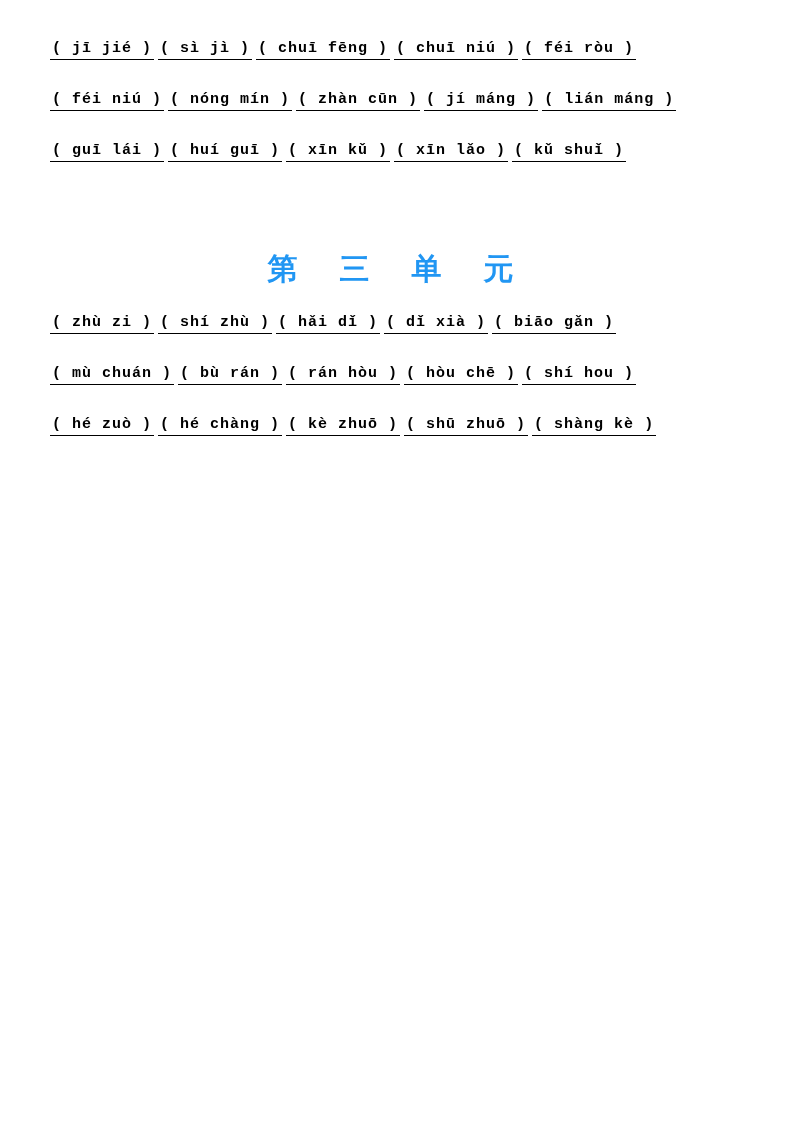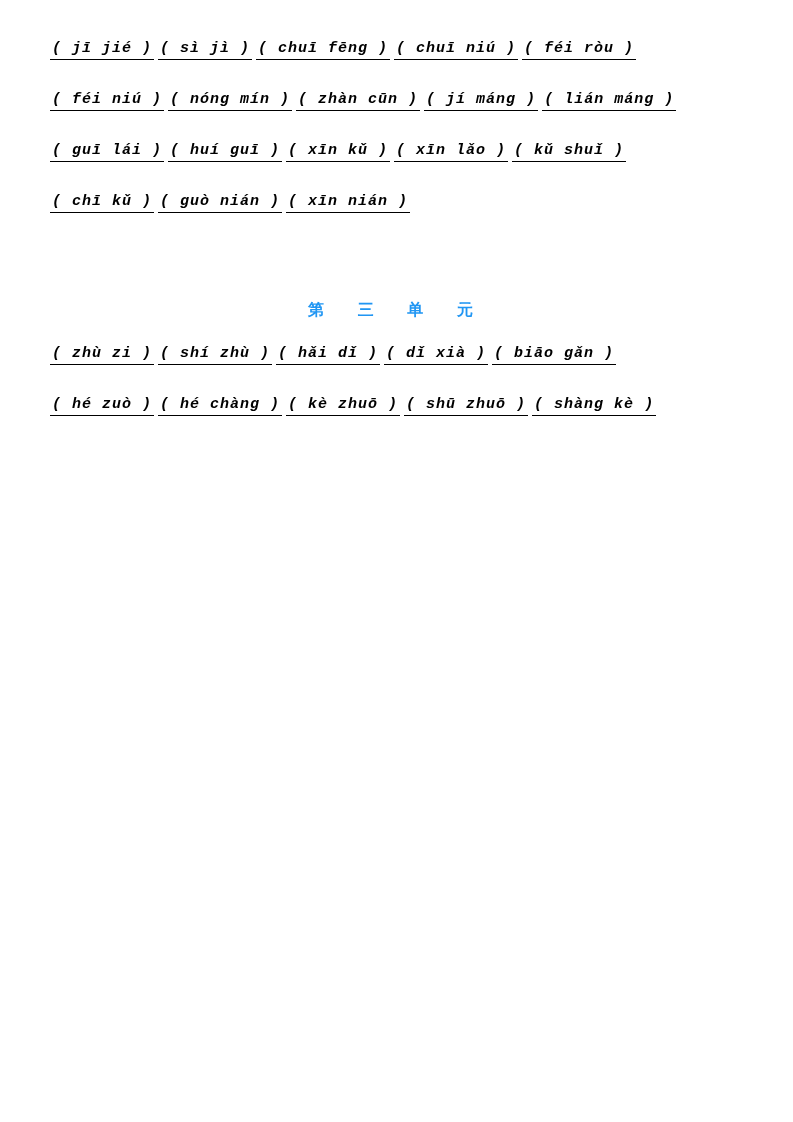--- a/index.html
+++ b/index.html
@@ -15,21 +15,20 @@
       font-size: 15px;
       color: #000;
       padding: 40px 50px;
     }
     .line {
       display: flex;
       flex-wrap: wrap;
       align-items: flex-start;
       margin-bottom: 28px;
       gap: 0;
-      font-style: italic;
     }
     .phrase {
       display: inline-flex;
       align-items: center;
       position: relative;
       padding-bottom: 3px;
       margin-right: 4px;
       white-space: nowrap;
     }
     .phrase-text {
@@ -38,21 +37,21 @@
       font-size: 15px;
       font-weight: bold;
       letter-spacing: 1px;
     }
     .section-header {
       text-align: center;
       margin-bottom: 24px;
       margin-top: 20px;
     }
     .section-title {
-      font-size: 16px;
+      font-size: 30px;
       font-weight: bold;
       color: #2196F3;
       letter-spacing: 12px;
     }
     .spacer {
       height: 18px;
     }
   </style>
 </head>
 <body>
@@ -102,31 +101,20 @@
       <span class="phrase">
         <span class="phrase-text">( xīn kǔ )</span>
       </span>
       <span class="phrase">
         <span class="phrase-text">( xīn lǎo )</span>
       </span>
       <span class="phrase">
         <span class="phrase-text">( kǔ shuǐ )</span>
       </span>
     </div>
-    <div class="line">
-      <span class="phrase">
-        <span class="phrase-text">( chī kǔ )</span>
-      </span>
-      <span class="phrase">
-        <span class="phrase-text">( guò nián )</span>
-      </span>
-      <span class="phrase">
-        <span class="phrase-text">( xīn nián )</span>
-      </span>
-    </div>
   </div>
 
 <div class="spacer"></div>
 <div class="spacer"></div>
 
 <div class="section-header">
   <span class="section-title" id="section-title">第   三   单   元</span>
 </div>
 
 <div id="section-two">
@@ -142,20 +130,37 @@
       </span>
       <span class="phrase">
         <span class="phrase-text">( dǐ xià )</span>
       </span>
       <span class="phrase">
         <span class="phrase-text">( biāo gǎn )</span>
       </span>
     </div>
     <div class="line">
       <span class="phrase">
+        <span class="phrase-text">( mù chuán )</span>
+      </span>
+      <span class="phrase">
+        <span class="phrase-text">( bù rán )</span>
+      </span>
+      <span class="phrase">
+        <span class="phrase-text">( rán hòu )</span>
+      </span>
+      <span class="phrase">
+        <span class="phrase-text">( hòu chē )</span>
+      </span>
+      <span class="phrase">
+        <span class="phrase-text">( shí hou )</span>
+      </span>
+    </div>
+    <div class="line">
+      <span class="phrase">
         <span class="phrase-text">( hé zuò )</span>
       </span>
       <span class="phrase">
         <span class="phrase-text">( hé chàng )</span>
       </span>
       <span class="phrase">
         <span class="phrase-text">( kè zhuō )</span>
       </span>
       <span class="phrase">
         <span class="phrase-text">( shū zhuō )</span>

